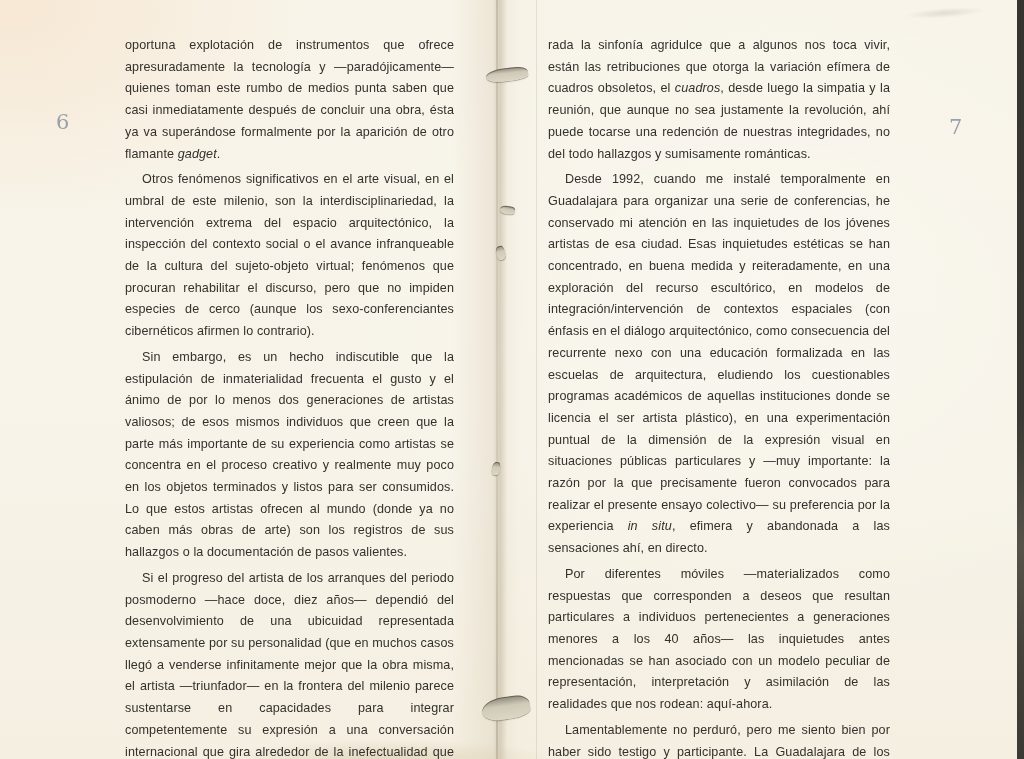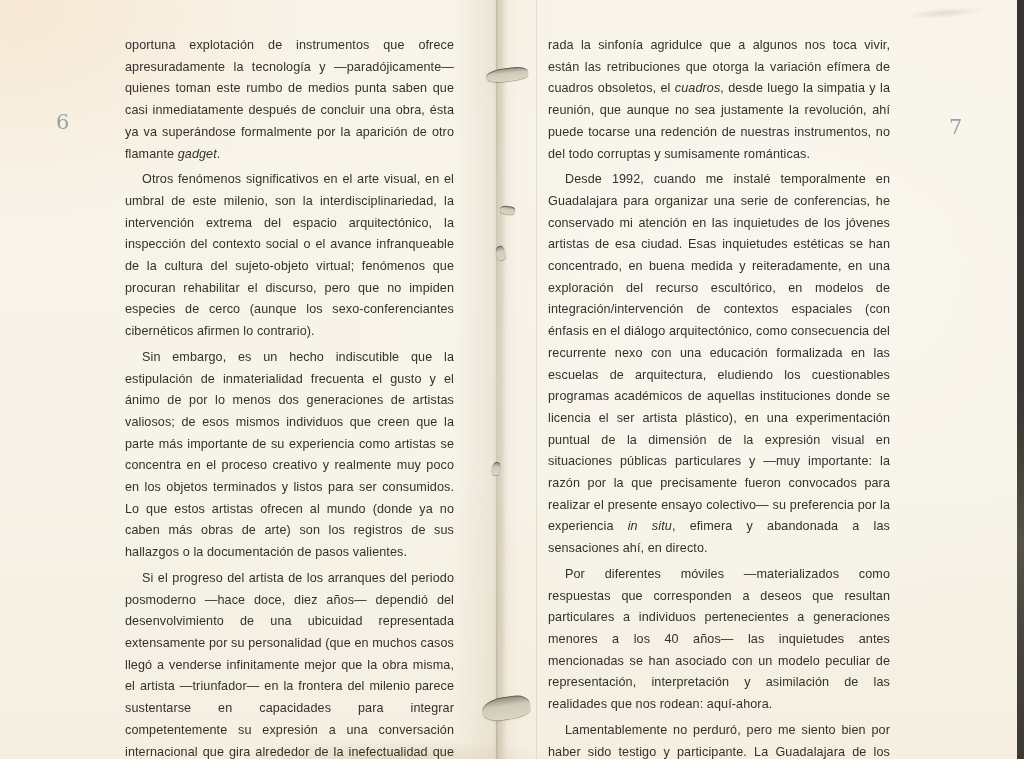--- a/index.html
+++ b/index.html
@@ -112,17 +112,17 @@
 <div class="page-number" id="page-number-left">6</div>
 <div class="page-number" id="page-number-right">7</div>
 
 <div class="page-text" id="left-text">
     <p><span>oportuna explotación de instrumentos que ofrece apresuradamente la tecnología y —paradójicamente— quienes toman este rumbo de medios punta saben que casi inmediatamente después de concluir una obra, ésta ya va superándose formalmente por la aparición de otro flamante </span><span class="it">gadget</span><span>.</span></p>
     <p class="indent"><span>Otros fenómenos significativos en el arte visual, en el umbral de este milenio, son la interdisciplinariedad, la intervención extrema del espacio arquitectónico, la inspección del contexto social o el avance infranqueable de la cultura del sujeto-objeto virtual; fenómenos que procuran rehabilitar el discurso, pero que no impiden especies de cerco (aunque los sexo-conferenciantes cibernéticos afirmen lo contrario).</span></p>
     <p class="indent"><span>Sin embargo, es un hecho indiscutible que la estipulación de inmaterialidad frecuenta el gusto y el ánimo de por lo menos dos generaciones de artistas valiosos; de esos mismos individuos que creen que la parte más importante de su experiencia como artistas se concentra en el proceso creativo y realmente muy poco en los objetos terminados y listos para ser consumidos. Lo que estos artistas ofrecen al mundo (donde ya no caben más obras de arte) son los registros de sus hallazgos o la documentación de pasos valientes.</span></p>
     <p class="indent"><span>Si el progreso del artista de los arranques del periodo posmoderno —hace doce, diez años— dependió del desenvolvimiento de una ubicuidad representada extensamente por su personalidad (que en muchos casos llegó a venderse infinitamente mejor que la obra misma, el artista —triunfador— en la frontera del milenio parece sustentarse en capacidades para integrar competentemente su expresión a una conversación internacional que gira alrededor de la inefectualidad que parece que todos compartimos. Viajar o anexarse a condiciones transhumantes (al menos por la red electrónica) sin destino preciso, significa hoy día la posibilidad y la razón de ser.</span></p>
   </div>
 <div class="page-text" id="right-text">
-    <p><span>rada la sinfonía agridulce que a algunos nos toca vivir, están las retribuciones que otorga la variación efímera de cuadros obsoletos, el </span><span class="it">cuadros</span><span>, desde luego la simpatia y la reunión, que aunque no sea justamente la revolución, ahí puede tocarse una redención de nuestras instrumentos, no del todo corruptas y sumisamente románticas.</span></p>
+    <p><span>rada la sinfonía agridulce que a algunos nos toca vivir, están las retribuciones que otorga la variación efímera de cuadros obsoletos, el </span><span class="it">cuadros</span><span>, desde luego la simpatia y la reunión, que aunque no sea justamente la revolución, ahí puede tocarse una redención de nuestras integridades, no del todo hallazgos y sumisamente románticas.</span></p>
     <p class="indent"><span>Desde 1992, cuando me instalé temporalmente en Guadalajara para organizar una serie de conferencias, he conservado mi atención en las inquietudes de los jóvenes artistas de esa ciudad. Esas inquietudes estéticas se han concentrado, en buena medida y reiteradamente, en una exploración del recurso escultórico, en modelos de integración/intervención de contextos espaciales (con énfasis en el diálogo arquitectónico, como consecuencia del recurrente nexo con una educación formalizada en las escuelas de arquitectura, eludiendo los cuestionables programas académicos de aquellas instituciones donde se licencia el ser artista plástico), en una experimentación puntual de la dimensión de la expresión visual en situaciones públicas particulares y —muy importante: la razón por la que precisamente fueron convocados para realizar el presente ensayo colectivo— su preferencia por la experiencia </span><span class="it">in situ</span><span>, efimera y abandonada a las sensaciones ahí, en directo.</span></p>
     <p class="indent"><span>Por diferentes móviles —materializados como respuestas que corresponden a deseos que resultan particulares a individuos pertenecientes a generaciones menores a los 40 años— las inquietudes antes mencionadas se han asociado con un modelo peculiar de representación, interpretación y asimilación de las realidades que nos rodean: aquí-ahora.</span></p>
     <p class="indent"><span>Lamentablemente no perduró, pero me siento bien por haber sido testigo y participante. La Guadalajara de los jóvenes que yo me encontré en 1992 proyectaba a todo el pais una energia fenomenal y un caudal espléndido de genialidades. Asistiamos a estrenos de peliculas que hacia apenas unas cuantas semanas se habian presentado en premieres de prestigiados festivales internacionales. Recibiamos antes que ningún otro lugar en el continente los primeros ejemplares de ediciones inusitadas. Nos inventamos la primera feria mundial de arte fuera del centralismo europeo-estadunidense; un loco foro para la confrontación de posiciones en el universo de la creación visual y, sobre todo, muchas maneras de </span></p>
   </div>
 
 </body></html>

